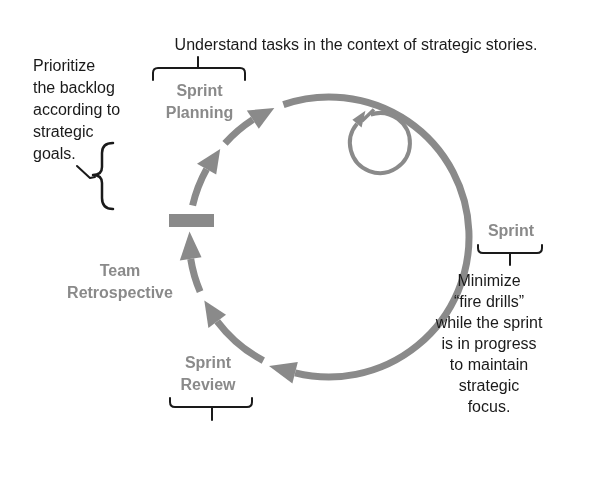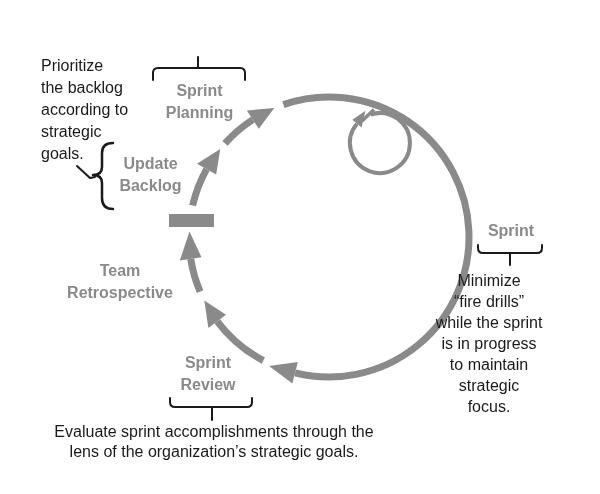--- a/index.html
+++ b/index.html
@@ -10,21 +10,21 @@
   #cycle-svg { position:absolute; left:0; top:0; }
   .note {
     position:absolute; color:#1a1a1a; font-size:16px; line-height:21px;
     text-align:center; white-space:pre-line;
   }
   .stage {
     position:absolute; color:#8a8a8a; font-size:16px; line-height:22px;
     font-weight:bold; text-align:center; white-space:pre-line;
   }
   #ann-top    { left:136px; top:36px;  width:440px; line-height:18px; }
-  #ann-left   { left:41px;  top:55px;  width:120px; text-align:left; line-height:22px; }
+  #ann-left   { left:33px;  top:55px;  width:120px; text-align:left; line-height:22px; }
   #ann-right  { left:409px; top:270px; width:160px; line-height:21px; }
   #ann-bottom { left:14px;  top:422px; width:400px; line-height:20px; }
   #lbl-sprint-planning  { left:119px; top:80px;  width:161px; }
   #lbl-update-backlog   { left:70px;  top:153px; width:161px; }
   #lbl-team-retro       { left:20px;  top:260px; width:200px; }
   #lbl-sprint-review    { left:128px; top:352px; width:160px; }
   #lbl-sprint           { left:451px; top:220px; width:120px; }
 </style>
 </head>
 <body>
@@ -59,38 +59,35 @@
 
     <g stroke="#1a1a1a" stroke-width="2" fill="none" stroke-linecap="round" stroke-linejoin="round">
       <path d="M153,80 L153,73 Q153,68 158,68 L240,68 Q245,68 245,73 L245,80 M198,68 L198,57"></path>
       <path d="M170,398 L170,402 Q170,407 175,407 L247,407 Q252,407 252,402 L252,398 M212,407 L212,420"></path>
       <path d="M478,245 L478,248 Q478,253 483,253 L537,253 Q542,253 542,248 L542,245 M510,253 L510,265"></path>
       <path stroke-width="2.5" d="M113,143 Q102,143 102,153 L102,167 Q102,175 93,175 Q102,175 102,183 L102,198 Q102,209 113,209"></path>
       <path d="M77,166 L90,178 L95,177"></path>
     </g>
   </svg>
 
+  <div class="note" id="ann-top">Understand tasks in the context of strategic stories.</div>
   <div class="note" id="ann-left">Prioritize
 the backlog
 according to
 strategic
 goals.</div>
   <div class="note" id="ann-right">Minimize
 “fire drills”
 while the sprint
 is in progress
 to maintain
 strategic
 focus.</div>
-  <div class="note" id="ann-bottom">Evaluate sprint accomplishments through the
-lens of the organization’s strategic goals.</div>
 
   <div class="stage" id="lbl-sprint-planning">Sprint
 Planning</div>
-  <div class="stage" id="lbl-update-backlog">Update
-Backlog</div>
   <div class="stage" id="lbl-team-retro">Team
 Retrospective</div>
   <div class="stage" id="lbl-sprint-review">Sprint
 Review</div>
   <div class="stage" id="lbl-sprint">Sprint</div>
 
 </div>
 
 </body></html>

